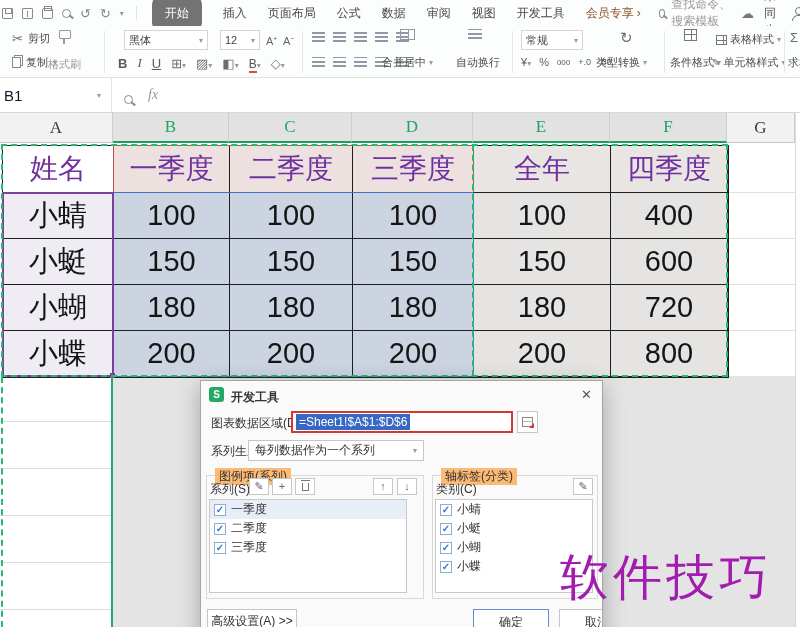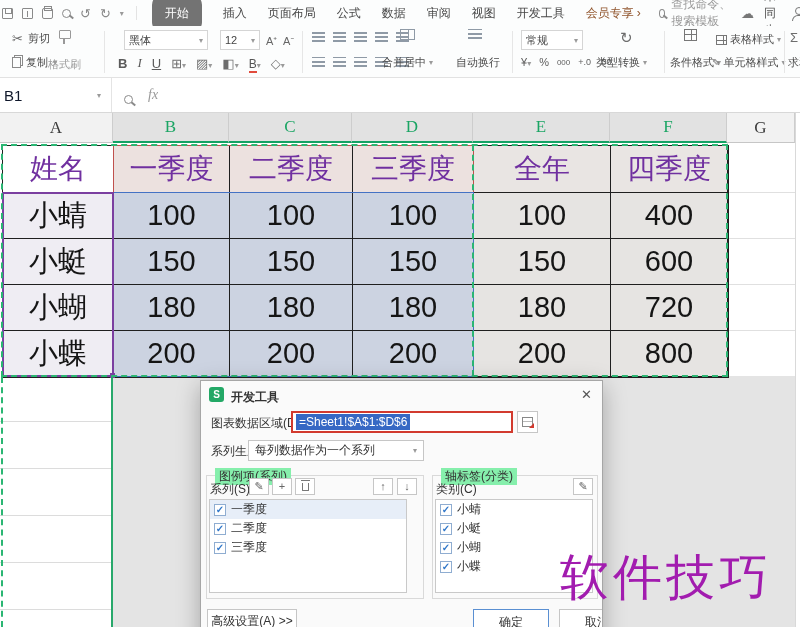--- a/index.html
+++ b/index.html
@@ -89,21 +89,21 @@
   .dlg-title { position:absolute; left:30px; top:8px; font-weight:bold; }
   .dlg-close { position:absolute; right:10px; top:6px; font-size:13px; color:#555; cursor:default; }
   .dlg-label { position:absolute; color:#333; }
   .rangeinput { position:absolute; left:90px; top:30px; width:222px; height:22px; background:#fff; border:2px solid #d23a2e; display:flex; align-items:center; padding-left:3px; }
   .rangeinput .selval { background:#3668c4; color:#fff; padding:1px 3px; font-size:12px; }
   .pickerbtn { position:absolute; left:316px; top:30px; width:21px; height:22px; border:1px solid #c6c6c6; background:#fff; display:flex; align-items:center; justify-content:center; }
   .i-picker { width:11px; height:10px; border:1px solid #888; position:relative; background:linear-gradient(#bbb,#bbb) 0 3px/100% 1px no-repeat; }
   .i-picker::after { content:''; position:absolute; right:-2px; bottom:-2px; border-left:5px solid transparent; border-bottom:5px solid #d23a2e; }
   .dirselect { position:absolute; left:47px; top:59px; width:176px; height:21px; border:1px solid #c6c6c6; background:#fff; display:flex; align-items:center; justify-content:space-between; padding:0 6px; }
   .gbox { position:absolute; border:1px solid #d9d9d9; }
-  .gbox-legend { position:absolute; top:-8px; left:8px; background:#86efac; padding:0 4px; }
+  .gbox-legend { position:absolute; top:-8px; left:8px; background:#fdba74; padding:0 4px; }
   .minibtn { width:20px; height:17px; border:1px solid #c6c6c6; background:#fff; color:#666; font-size:11px; display:inline-flex; align-items:center; justify-content:center; line-height:1; }
   .i-trash { width:7px; height:8px; border:1px solid #777; border-top:none; border-radius:0 0 1px 1px; position:relative; display:inline-block; }
   .i-trash::before { content:''; position:absolute; top:-3px; left:-2px; width:9px; height:1.5px; background:#777; }
   .listbox { position:absolute; background:#fff; border:1px solid #c9c9c9; overflow:hidden; }
   .litem { height:19px; display:flex; align-items:center; gap:5px; padding-left:4px; }
   .litem.sel { background:#e7eef8; }
   .cb { width:12px; height:12px; border:1px solid #8fadd1; background:#fff; color:#2f76c9; font-size:10px; line-height:10px; text-align:center; font-weight:bold; flex:0 0 auto; }
   .dlg-btn { position:absolute; border:1px solid #c6c6c6; background:#fff; display:flex; align-items:center; justify-content:center; font-size:12px; color:#333; }
   .dlg-btn.primary { border-color:#5a8fd2; }
 

